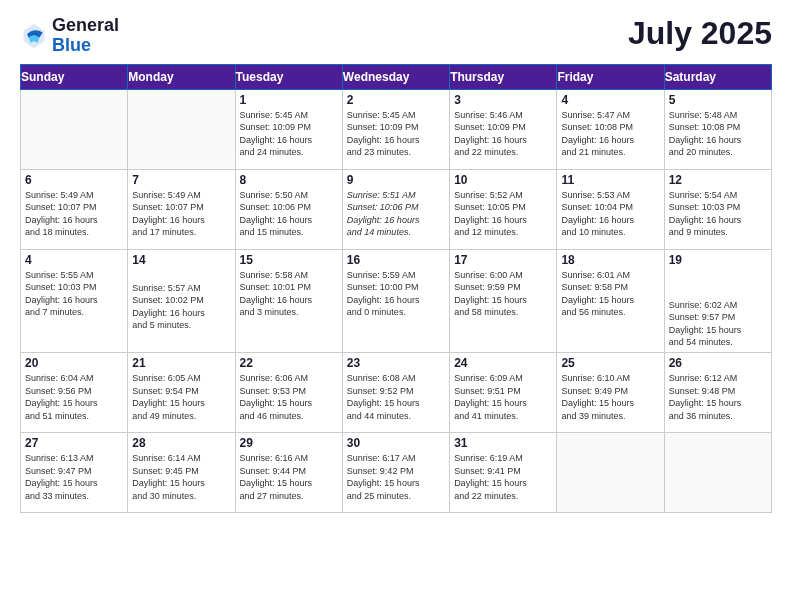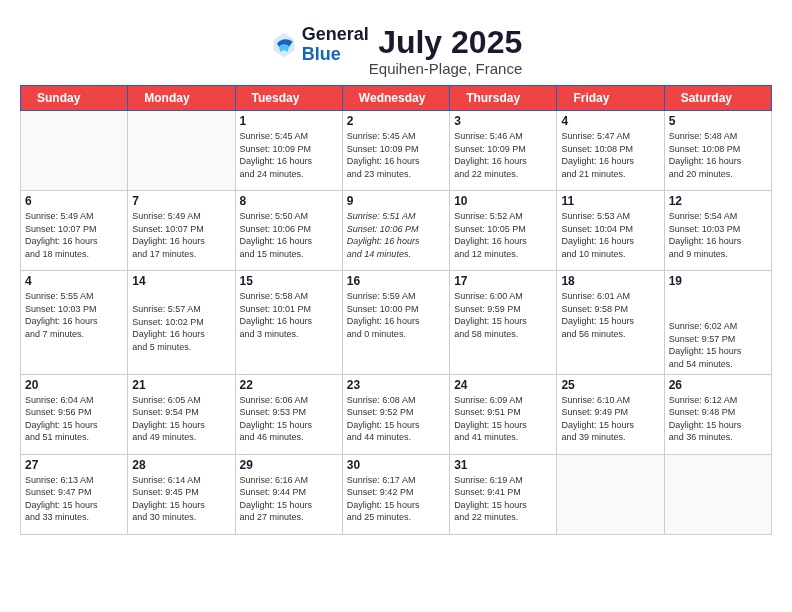--- a/index.html
+++ b/index.html
@@ -10,24 +10,23 @@
       height: 612px;
       overflow: hidden;
     }
     .page {
       width: 792px;
       min-height: 612px;
       padding: 16px 20px 10px 20px;
     }
     .header {
       display: flex;
-      justify-content: center;
+      justify-content: space-between;
       align-items: flex-start;
       margin-bottom: 8px;
-      margin-top: 9px;
     }
     .logo {
       display: flex;
       align-items: center;
     }
     .logo-text {
       display: flex;
       flex-direction: column;
       line-height: 1.1;
     }
@@ -58,25 +57,25 @@
     .location {
       font-size: 15px;
       color: #444;
     }
     .calendar {
       width: 100%;
       border-collapse: collapse;
       border: 1px solid #ccc;
     }
     .calendar th {
-      background-color: #ef4444;
+      background-color: #4c1d95;
       color: #fff;
       font-size: 12px;
       font-weight: bold;
-      padding: 5px 16px;
+      padding: 5px 0;
       text-align: left;
       border: 1px solid #1565c0;
     }
     .calendar td {
       vertical-align: top;
       border: 1px solid #ccc;
       padding: 3px 4px;
       width: calc(100% / 7);
       height: 80px;
       font-size: 9.5px;
@@ -110,21 +109,20 @@
         <path d="M8,14 Q16,6 26,12 L22,18 Q16,13 10,18 Z" fill="#1565c0"></path>
         <path d="M10,18 Q16,13 22,18 L20,24 Q16,20 12,24 Z" fill="#4fc3f7"></path>
       </svg>
       <div class="logo-text">
         <span class="logo-general">General</span>
         <span class="logo-blue">Blue</span>
       </div>
     </div>
     <div class="title-block">
       <div class="month-title">July 2025</div>
-      <div class="location">Equihen-Plage, France</div>
     </div>
   </div>
 
   <table class="calendar">
     <thead>
       <tr>
       <th>Sunday</th>
           <th>Monday</th>
           <th>Tuesday</th>
           <th>Wednesday</th>

